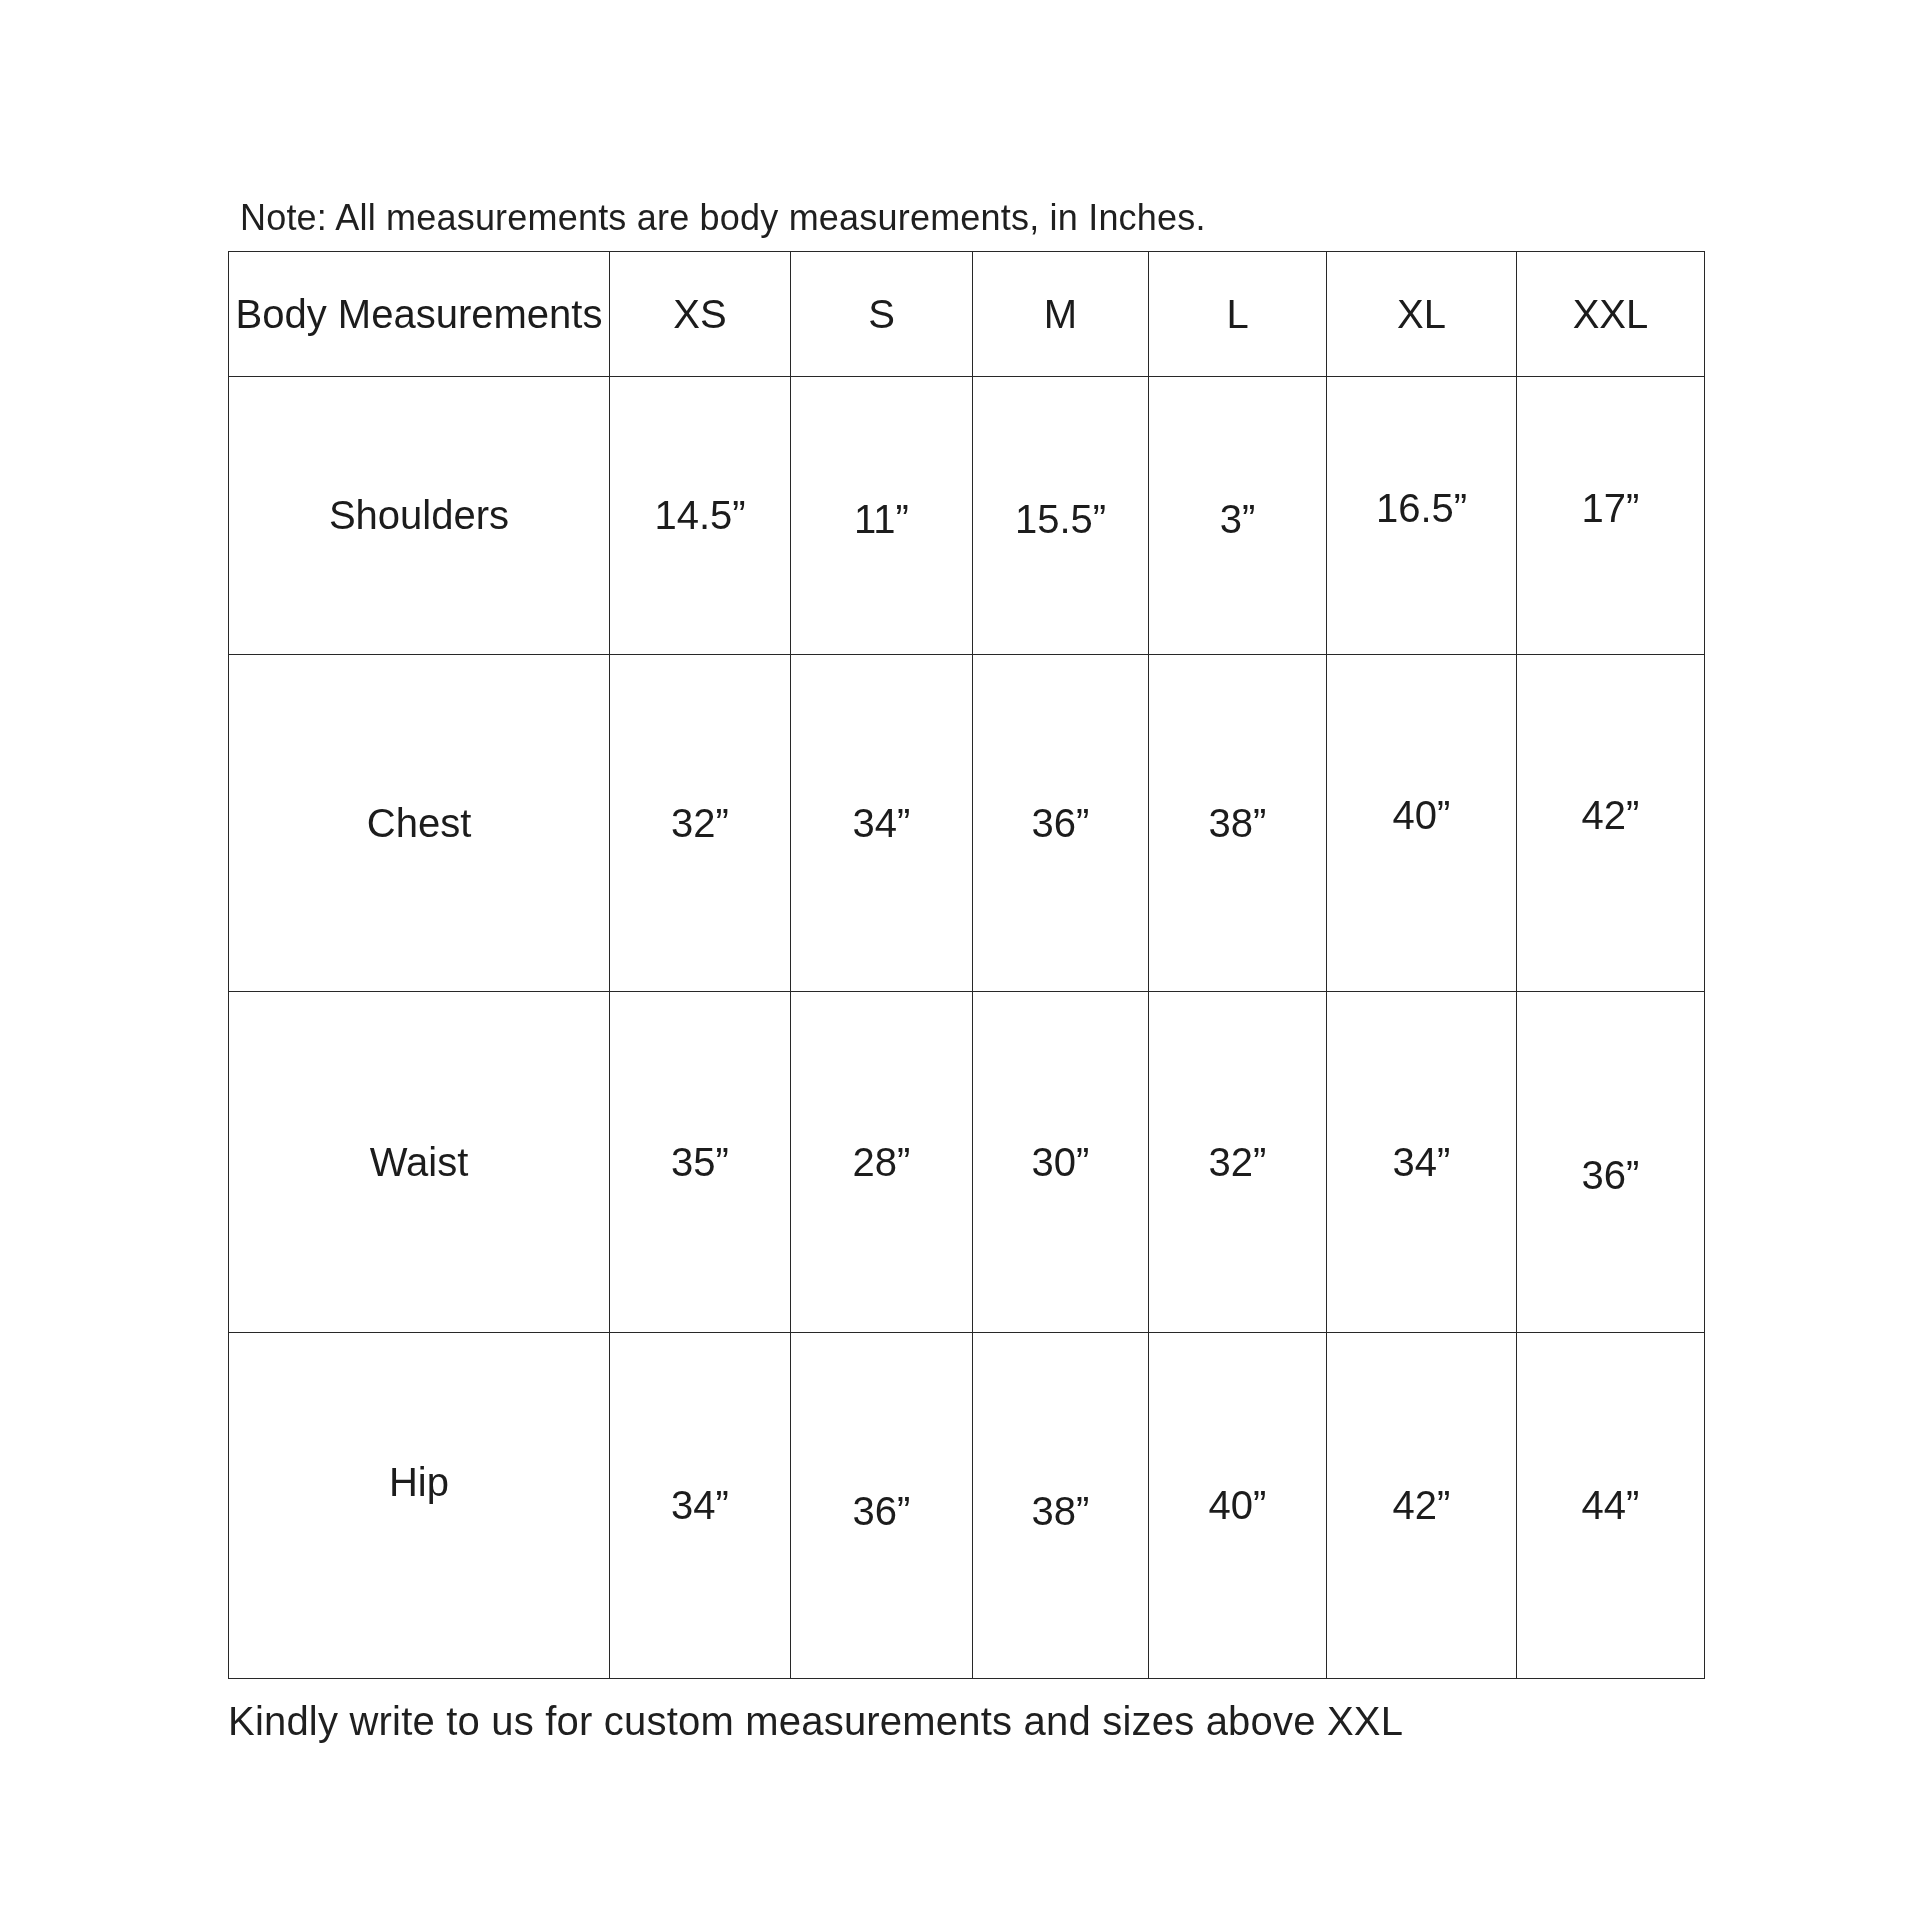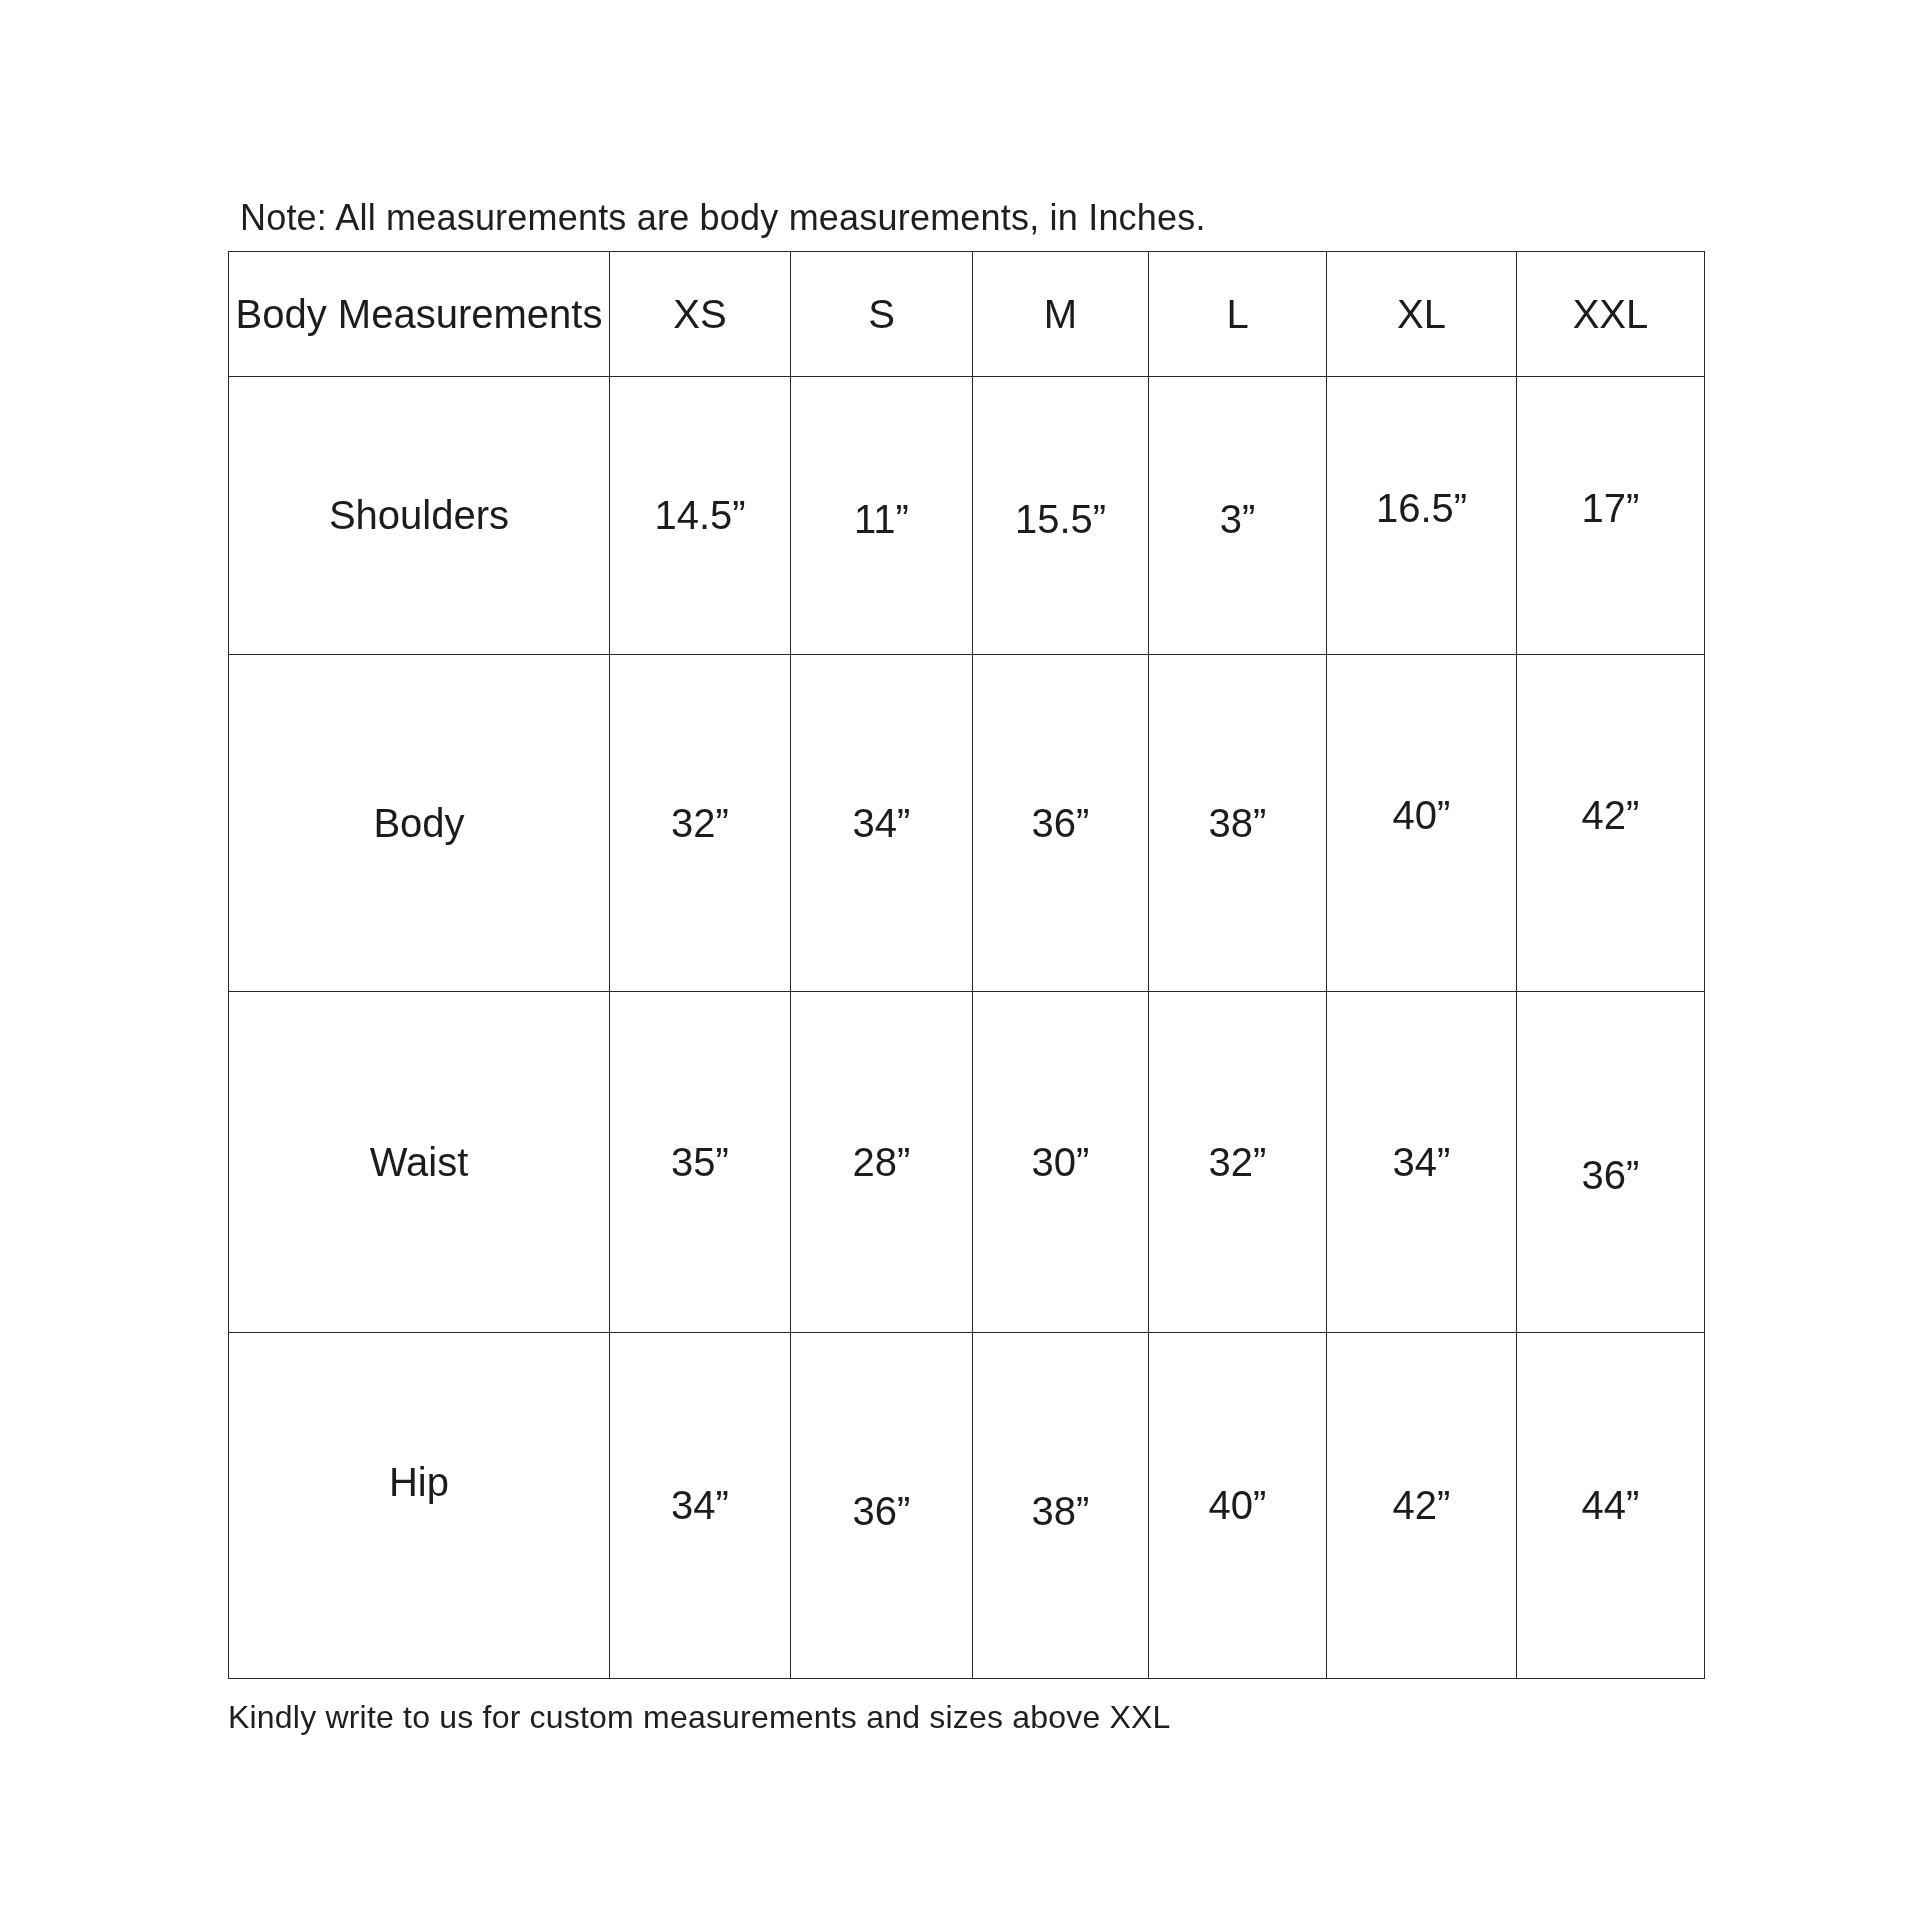--- a/index.html
+++ b/index.html
@@ -65,21 +65,21 @@
   .r-waist .c-xxl span { top: 13px; }
   .r-hip .c-label span { top: -22.6px; }
   .r-hip .c-s span,
   .r-hip .c-m span { top: 5.6px; }
 
   .footer {
     position: absolute;
     left: 228px;
     top: 1699px;
     margin: 0;
-    font-size: 32px;
+    font-size: 40px;
     font-weight: 400;
     letter-spacing: 0.2px;
     white-space: nowrap;
   }
 </style>
 </head>
 <body>
 
 <div>
 
@@ -110,21 +110,21 @@
       <tr class="r-shoulders">
         <td class="c-label"><span>Shoulders</span></td>
         <td class="c-xs"><span>14.5”</span></td>
         <td class="c-s"><span>11”</span></td>
         <td class="c-m"><span>15.5”</span></td>
         <td class="c-l"><span>3”</span></td>
         <td class="c-xl"><span>16.5”</span></td>
         <td class="c-xxl"><span>17”</span></td>
       </tr>
       <tr class="r-chest">
-        <td class="c-label"><span>Body</span></td>
+        <td class="c-label"><span>Chest</span></td>
         <td class="c-xs"><span>32”</span></td>
         <td class="c-s"><span>34”</span></td>
         <td class="c-m"><span>36”</span></td>
         <td class="c-l"><span>38”</span></td>
         <td class="c-xl"><span>40”</span></td>
         <td class="c-xxl"><span>42”</span></td>
       </tr>
       <tr class="r-waist">
         <td class="c-label"><span>Waist</span></td>
         <td class="c-xs"><span>35”</span></td>

